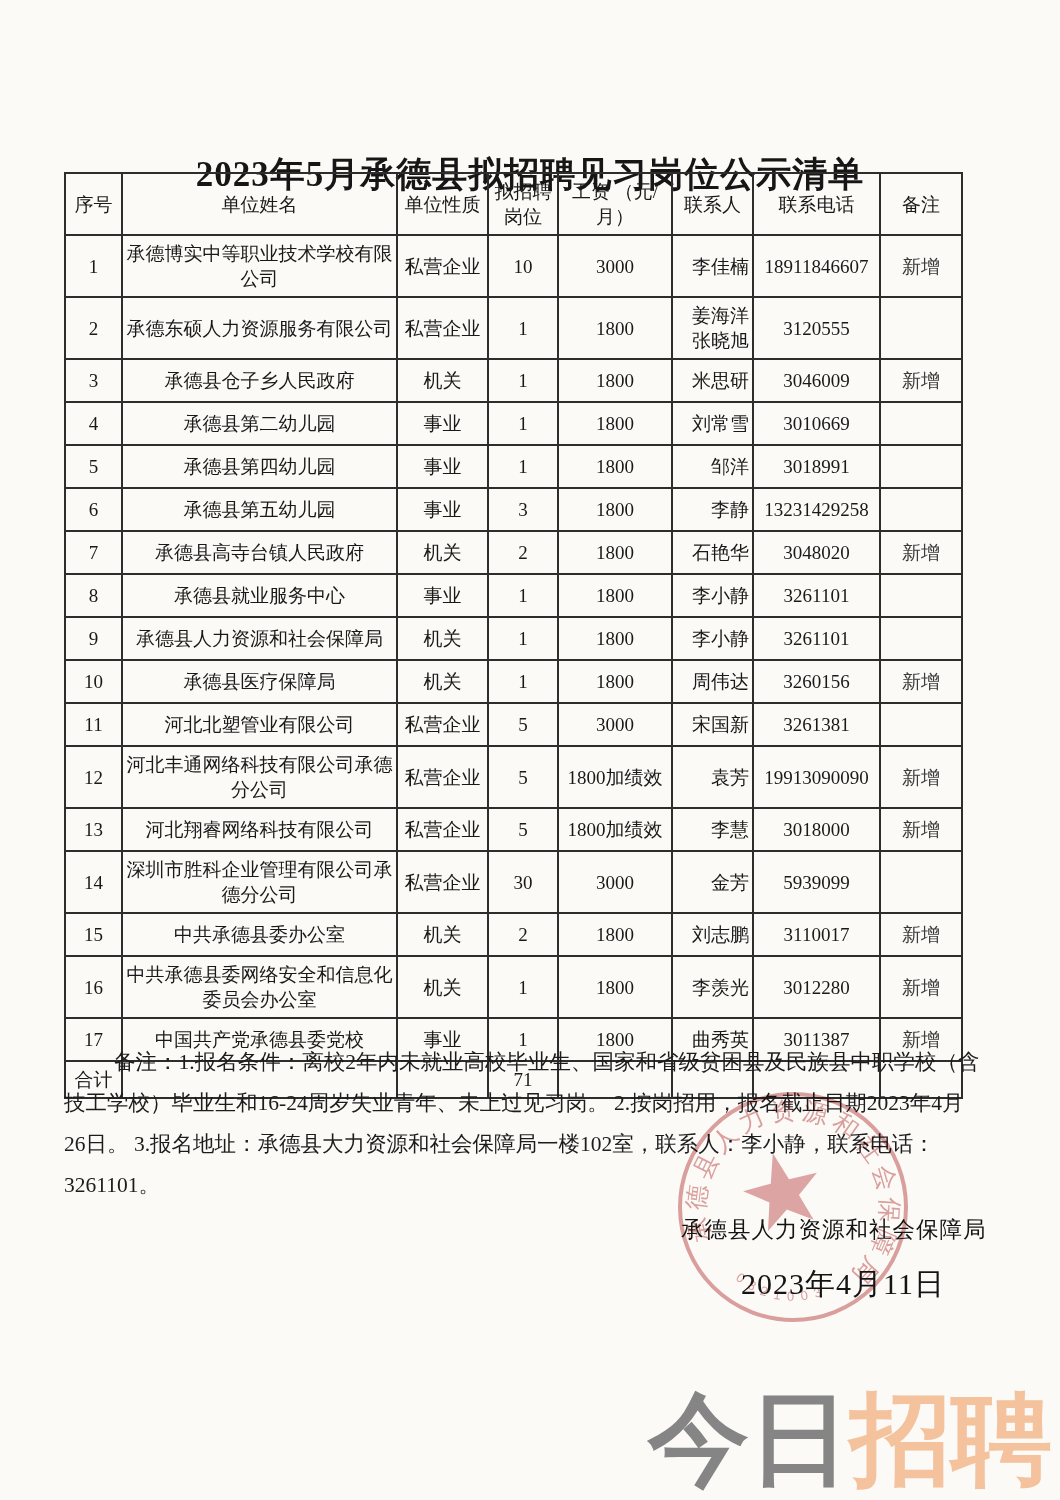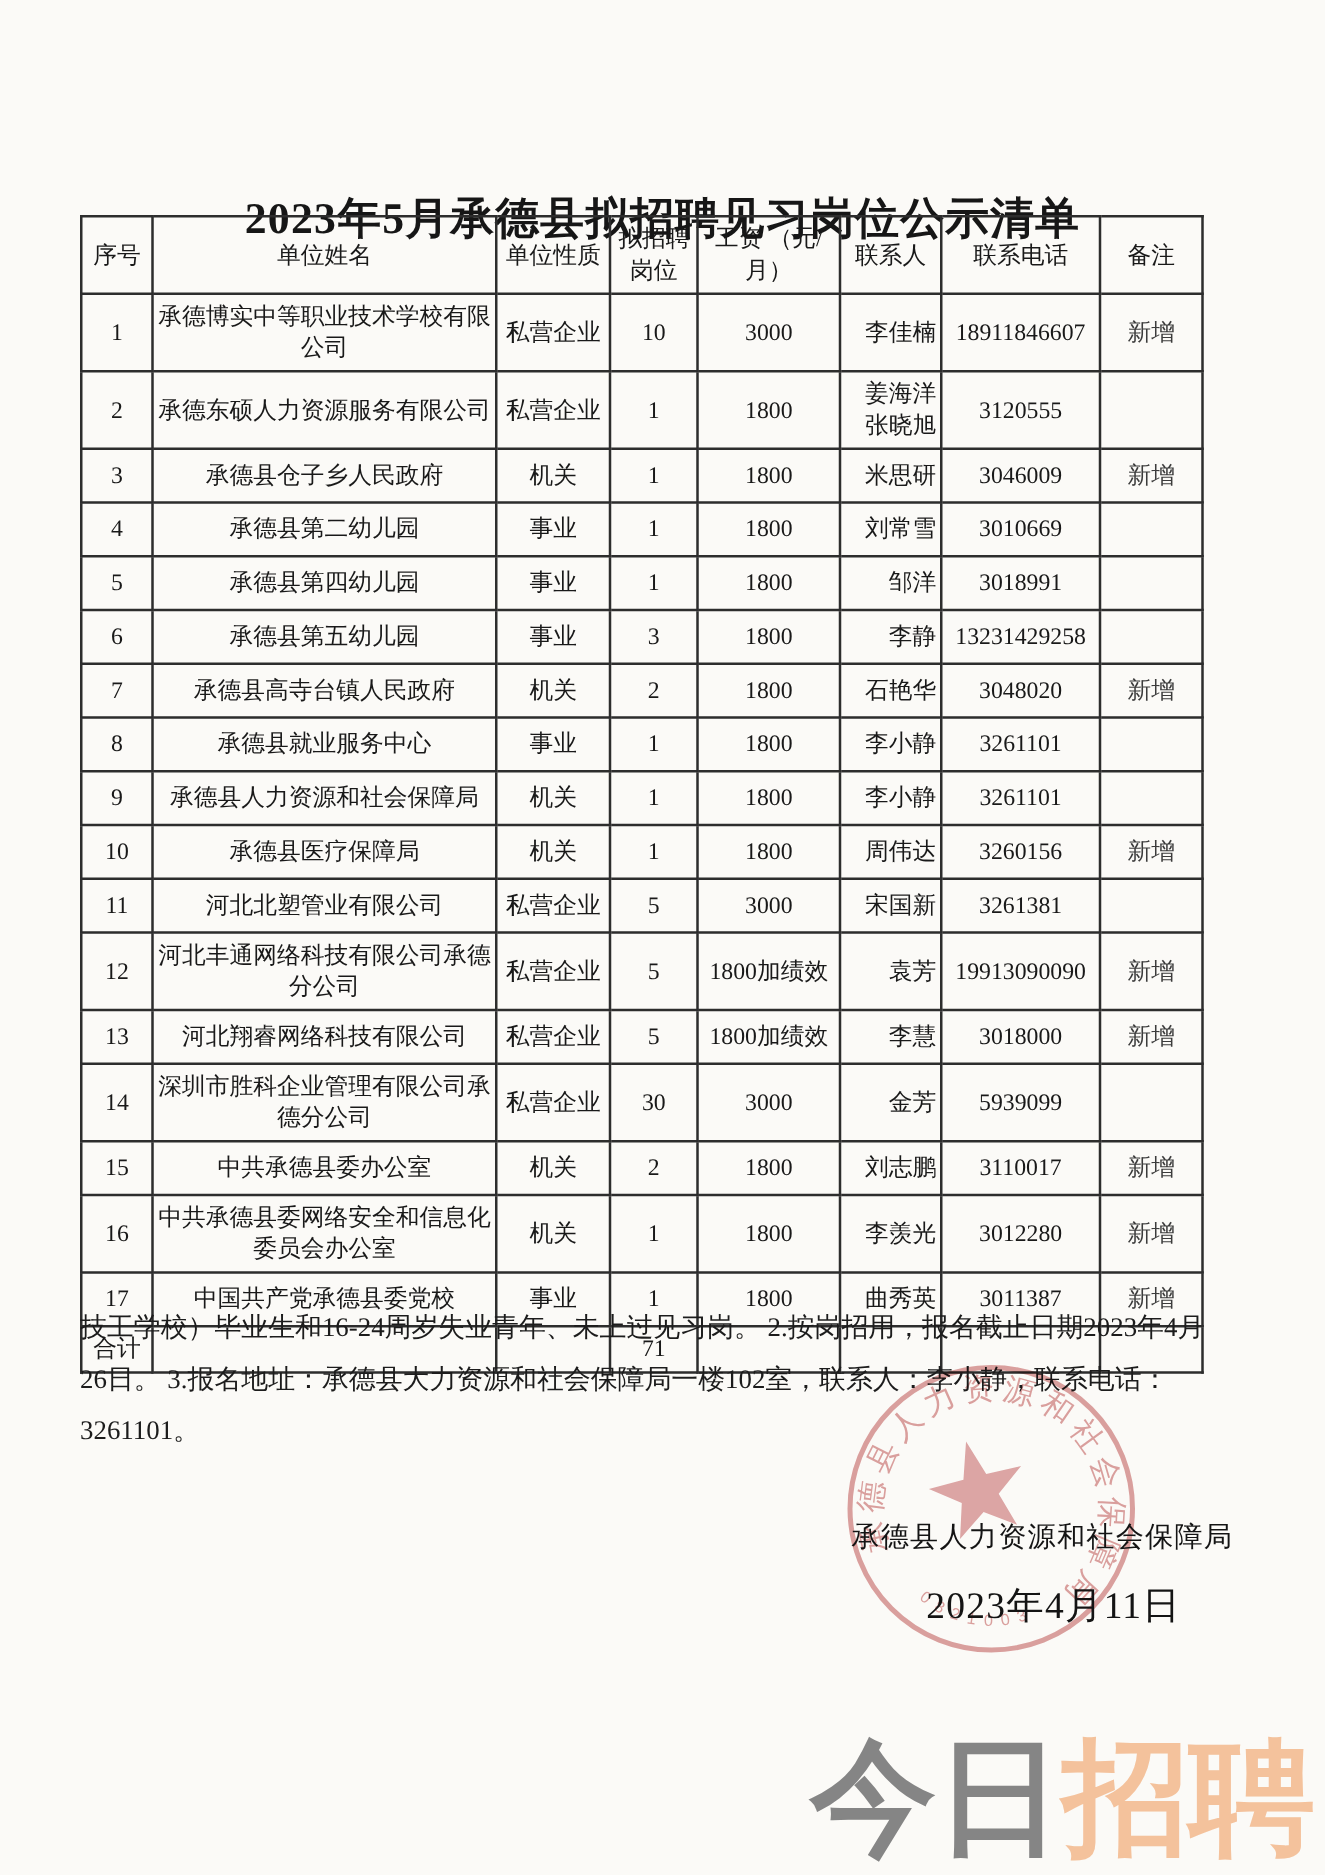--- a/index.html
+++ b/index.html
@@ -260,20 +260,21 @@
       <td>71</td>
       <td></td>
       <td></td>
       <td></td>
       <td></td>
     </tr>
   </tfoot>
 </table>
 
 <div class="notes">
+  <div class="note-line first">备注：1.报名条件：离校2年内未就业高校毕业生、国家和省级贫困县及民族县中职学校（含</div>
   <div class="note-line">技工学校）毕业生和16-24周岁失业青年、未上过见习岗。 2.按岗招用，报名截止日期2023年4月</div>
   <div class="note-line">26日。 3.报名地址：承德县大力资源和社会保障局一楼102室，联系人：李小静，联系电话：</div>
   <div class="note-line">3261101。</div>
 </div>
 
 <svg class="seal-svg" width="266" height="256" viewBox="0 0 266 256">
   <g opacity="0.62">
     <circle cx="133" cy="127" r="113" fill="none" stroke="#c96a6a" stroke-width="4"></circle>
     <g transform="rotate(-14 123 114)">
       <polygon fill="#c4595c" opacity="0.85" points="123,72 132.4,101.1 161,101.6 138.2,118.9 146.5,146.4 123,130 99.5,146.4 107.8,118.9 85,101.6 113.6,101.1"></polygon>

